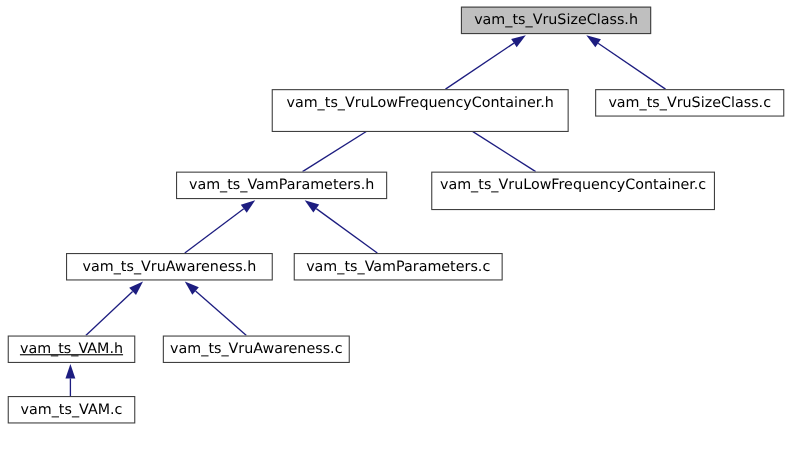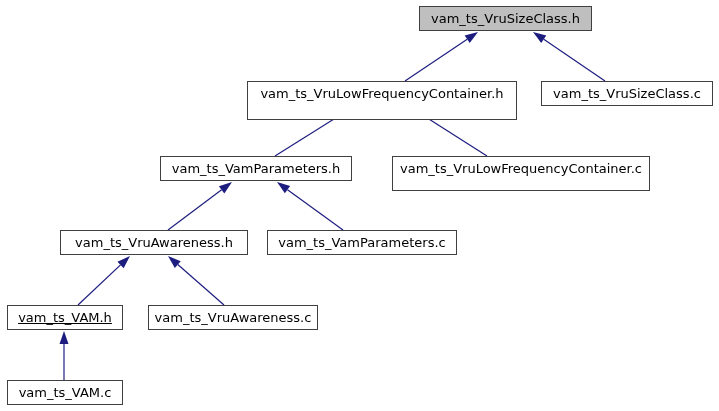--- a/index.html
+++ b/index.html
@@ -67,15 +67,15 @@
   <div id="nodes-layer">
       <div class="node current" style="left: 419px; top: 6px; width: 173px; height: 25px;">vam_ts_VruSizeClass.h</div>
       <div class="node" style="left: 247px; top: 81px; width: 270px; height: 39px;">vam_ts_VruLowFrequencyContainer.h</div>
       <div class="node" style="left: 541px; top: 81px; width: 172px; height: 25px;">vam_ts_VruSizeClass.c</div>
       <div class="node" style="left: 160px; top: 156px; width: 192px; height: 25px; text-align: center;">vam_ts_VamParameters.h</div>
       <div class="node" style="left: 377px; top: 156px; width: 258px; height: 35px; margin-left: 15px;">vam_ts_VruLowFrequencyContainer.c</div>
       <div class="node" style="left: 60px; top: 230px; width: 188px; height: 25px;">vam_ts_VruAwareness.h</div>
       <div class="node" style="left: 267px; top: 230px; width: 190px; height: 25px; text-align: center;">vam_ts_VamParameters.c</div>
       <div class="node" style="left: 7px; top: 305px; width: 116px; height: 25px; text-decoration: underline;">vam_ts_VAM.h</div>
       <div class="node" style="left: 148px; top: 305px; width: 170px; height: 25px;">vam_ts_VruAwareness.c</div>
-      <div class="node" style="left: 7px; top: 380px; width: 116px; height: 25px;">vam_ts_VAM.c</div>
+      <div class="node" style="left: 7px; top: 360px; width: 116px; height: 25px;">vam_ts_VAM.c</div>
     </div>
 </div>
 
 </body></html>

